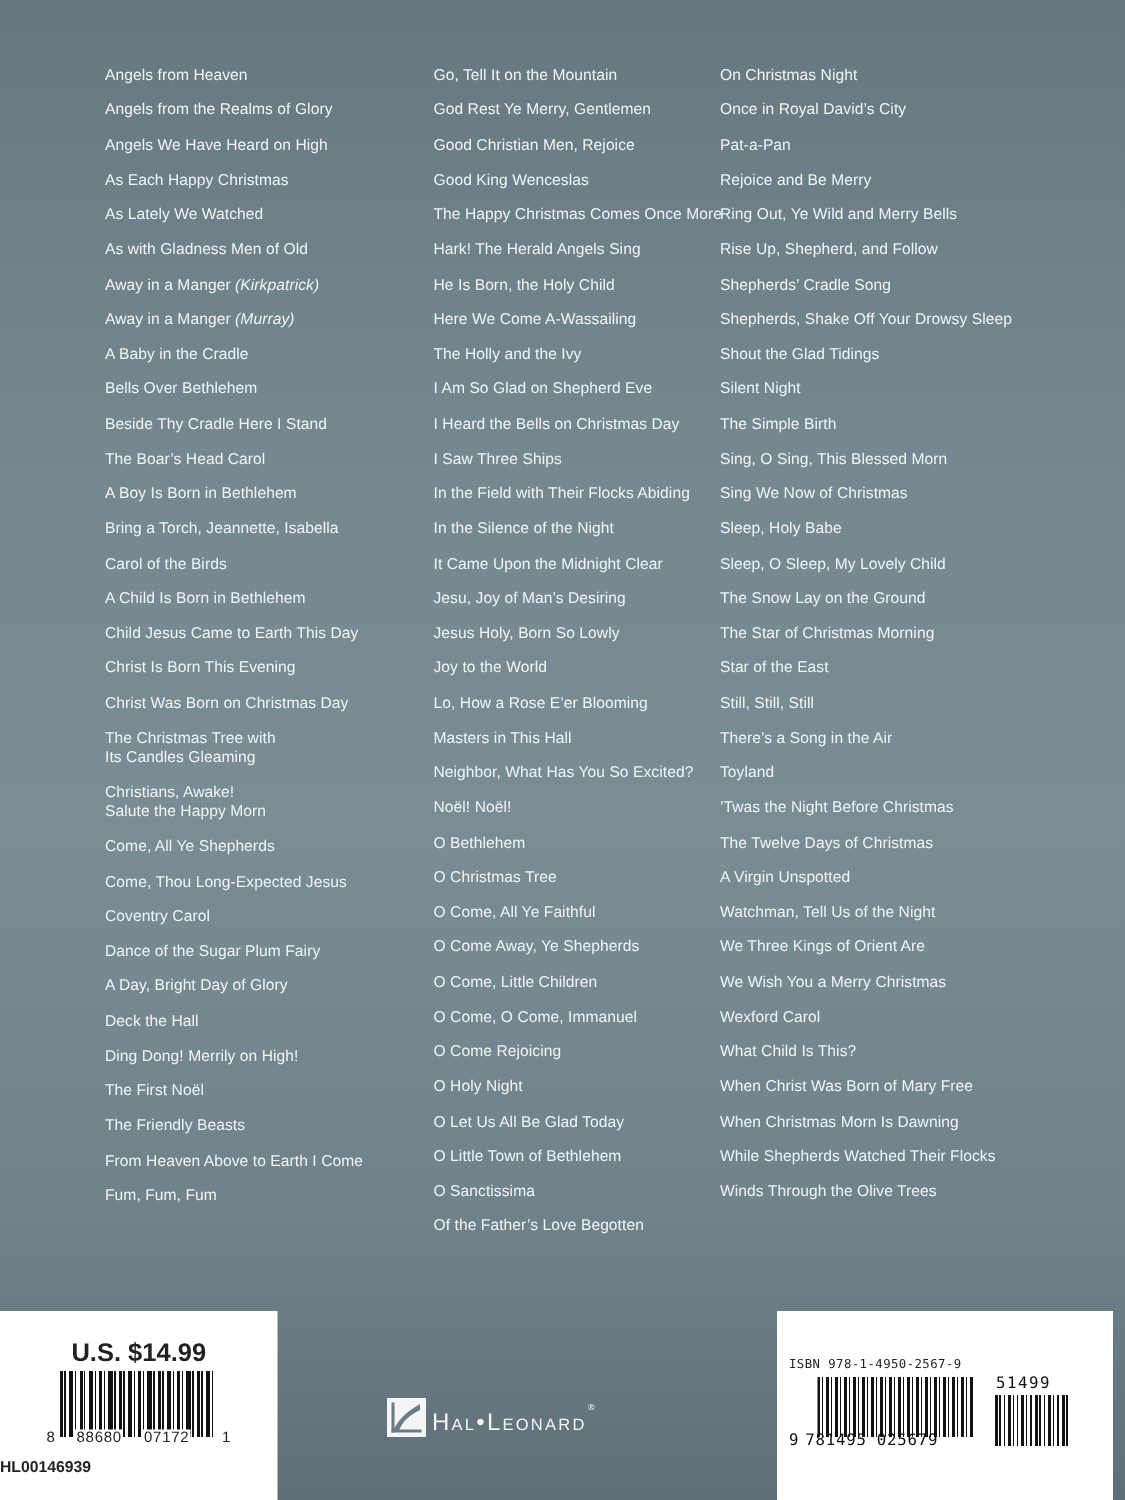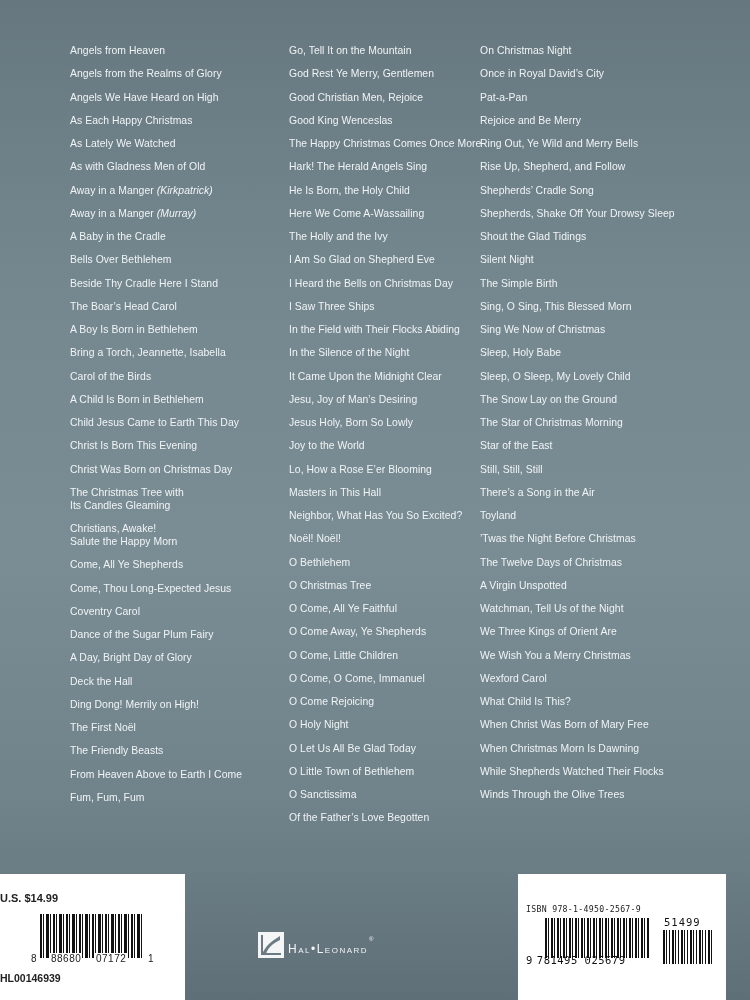--- a/index.html
+++ b/index.html
@@ -51,23 +51,23 @@
       top: 874px;
       width: 185px;
       height: 126px;
       background: #ffffff;
     }
     .price-label {
       position: absolute;
       top: 18px;
       left: 0;
       width: 185px;
-      text-align: left;
+      text-align: center;
       font-weight: bold;
-      font-size: 11px;
+      font-size: 17px;
       color: #222;
     }
     .upc-bars {
       position: absolute;
       left: 40px;
       top: 40px;
       width: 102px;
       height: 44px;
       background: repeating-linear-gradient(to right,
         #111 0px, #111 2px, #fff 2px, #fff 3px,
@@ -95,21 +95,21 @@
       width: 185px;
       font-weight: bold;
       font-size: 10.5px;
       color: #222;
     }
 
     .isbn-box {
       position: absolute;
       left: 518px;
       top: 874px;
-      width: 208px;
+      width: 224px;
       height: 126px;
       background: #ffffff;
     }
     .isbn-label {
       position: absolute;
       top: 30px;
       left: 8px;
       font-family: "DejaVu Sans Mono", "Liberation Mono", monospace;
       font-size: 8.2px;
       color: #222;
@@ -168,21 +168,21 @@
       align-items: flex-end;
     }
     .logo-mark {
       width: 26px;
       height: 26px;
       position: relative;
       margin-right: 4px;
     }
     .logo-text {
       color: #f3f5f6;
-      font-size: 12px;
+      font-size: 16px;
       letter-spacing: 1.5px;
       font-family: "Liberation Sans", "DejaVu Sans", sans-serif;
       line-height: 16px;
       padding-bottom: 1px;
       font-variant: small-caps;
       font-weight: normal;
     }
     .logo-reg {
       color: #f3f5f6;
       font-size: 6px;

